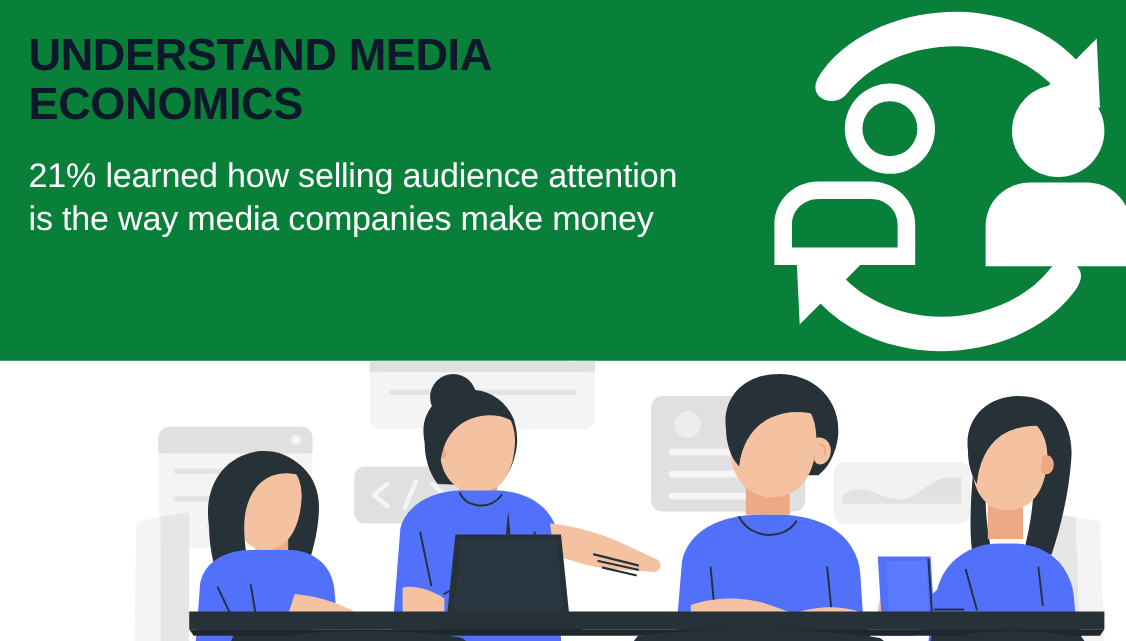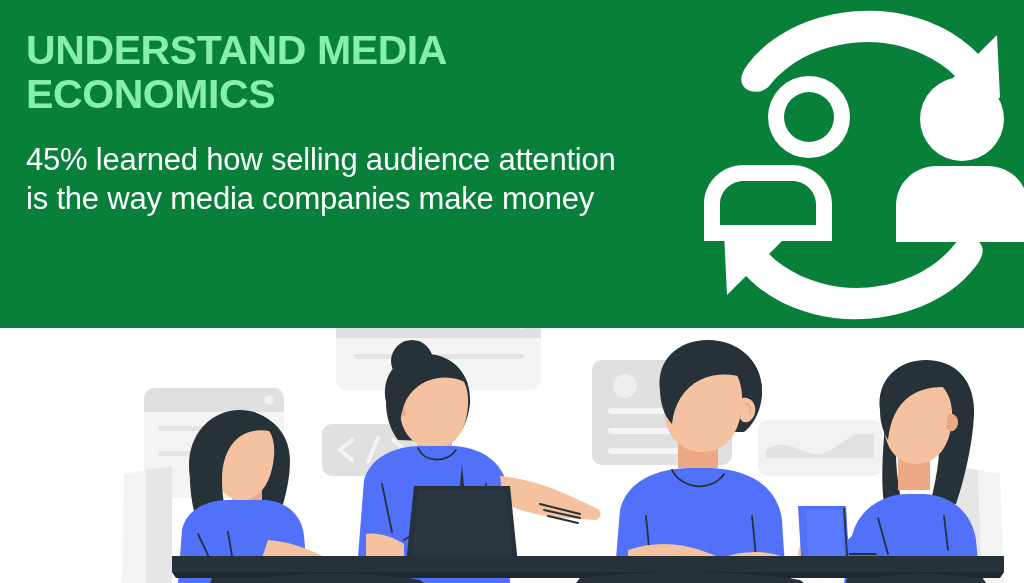--- a/index.html
+++ b/index.html
@@ -13,21 +13,21 @@
     background:#ffffff; overflow:hidden;
   }
 
   
   #header-band {
     position:absolute; left:0; top:0; width:1024px; height:328px;
     background:#08803a;
   }
   #headline {
     position:absolute; left:26px; top:28px; width:560px;
-    color:#86efac;
+    color:#0f172a;
     font-size:41px; line-height:44px;
     font-weight:700; letter-spacing:-0.4px;
     text-transform:uppercase;
   }
   #subhead {
     position:absolute; left:26px; top:140px; width:600px;
     color:#ffffff;
     font-size:31px; line-height:39px; font-weight:400;
     letter-spacing:-0.2px;
   }
@@ -42,21 +42,21 @@
 </style>
 </head>
 <body>
 
 <div id="stage">
 
   <div id="header-band">
 
     <h1 id="headline">Understand Media Economics</h1>
 
-    <p id="subhead">45% learned how selling audience attention is the way media companies make money</p>
+    <p id="subhead">21% learned how selling audience attention is the way media companies make money</p>
 
     <div id="header-icon">
       <svg viewBox="0 0 324 326" xmlns="http://www.w3.org/2000/svg" aria-hidden="true">
         <g fill="#ffffff">
 
           <path d="M48 62
                    C 80 20, 140 4, 190 10
                    C 228 15, 258 31, 278 52
                    L 297 33
                    L 300 96

